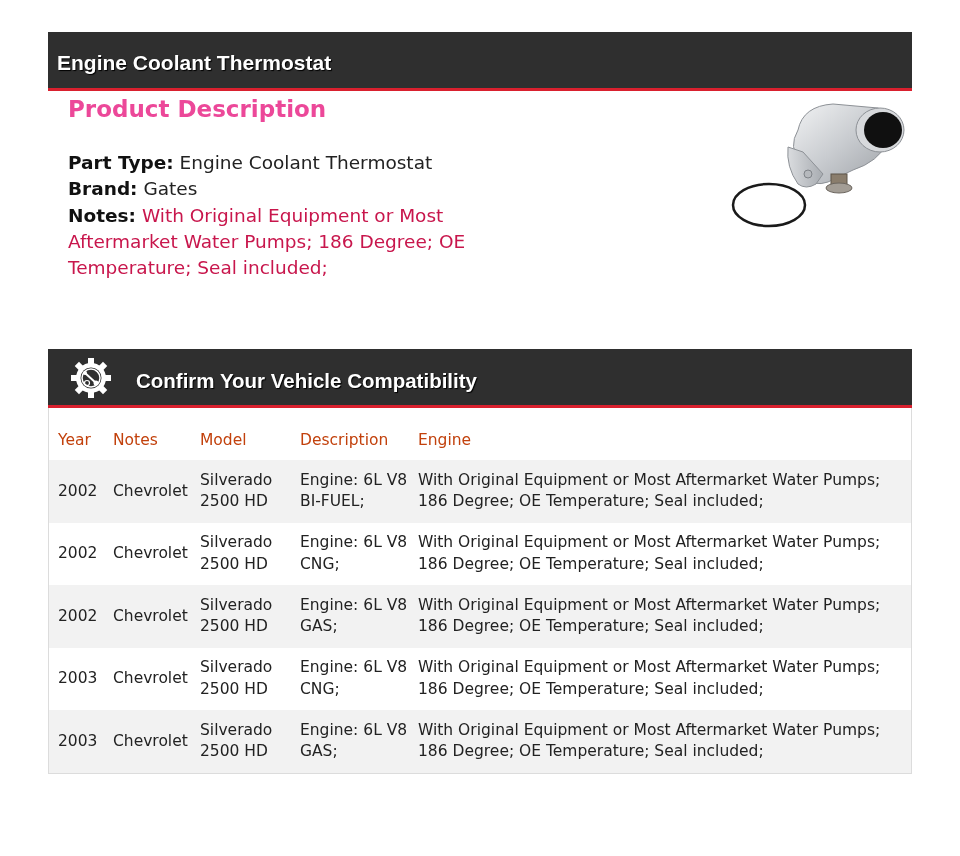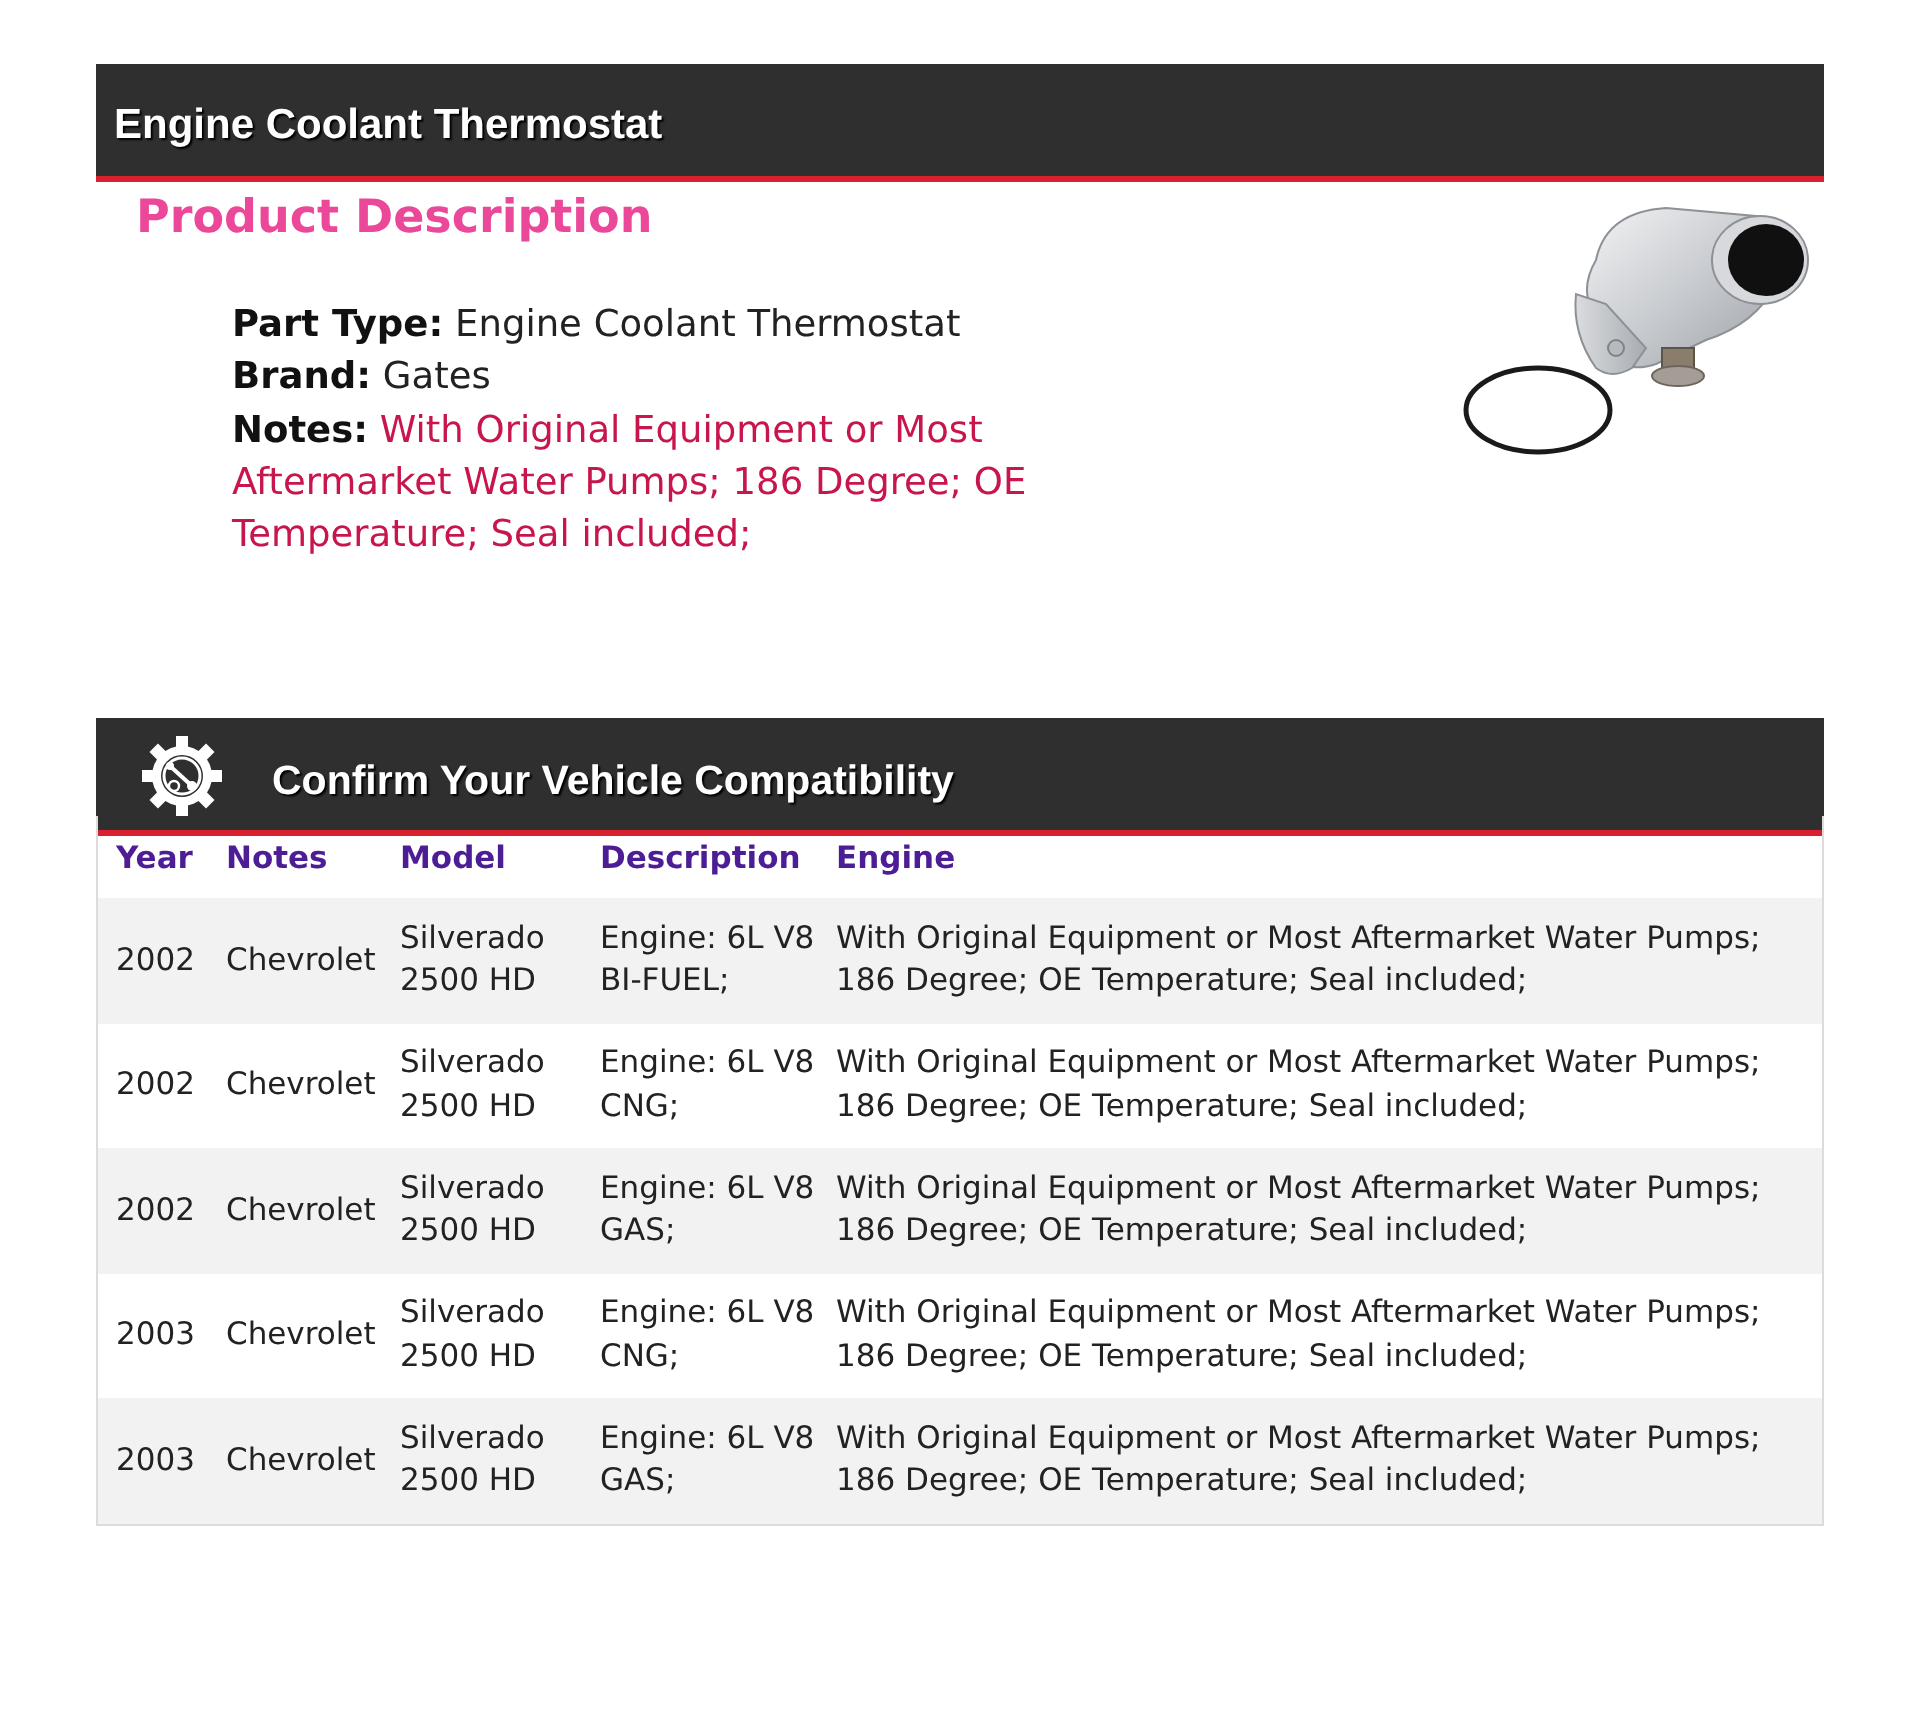--- a/index.html
+++ b/index.html
@@ -10,40 +10,40 @@
   }
   #title-bar { top: 32px; height: 59px; }
   #title-bar .title {
     position: absolute; left: 9px; top: 19px; color: #ffffff;
     font-family: "Liberation Sans", sans-serif; font-weight: bold; font-size: 21px;
     text-shadow: 1px 1px 1px #000;
   }
   .section-title {
     position: absolute; left: 68px; top: 96px; font-size: 23px; font-weight: bold; color: #ec4899;
   }
-  .desc { position: absolute; left: 68px; top: 150px; width: 400px; font-size: 18.5px; line-height: 26.3px; margin-left: 48px; }
+  .desc { position: absolute; left: 68px; top: 150px; width: 400px; font-size: 18.5px; line-height: 26.3px; }
   .desc .row { display: block; }
   .desc .lbl { font-weight: bold; color: #111; }
   .desc .val { color: #222; }
   .desc .notes { color: #c8164c; }
   .product-img { position: absolute; left: 728px; top: 92px; width: 185px; height: 140px; }
 
-  #compat-bar { top: 359px; height: 59px; }
+  #compat-bar { top: 349px; height: 59px; }
   #compat-bar .gear { position: absolute; left: 22px; top: 8px; width: 42px; height: 42px; }
   #compat-bar .title {
     position: absolute; left: 88px; top: 20px; color: #ffffff;
     font-family: "Liberation Sans", sans-serif; font-weight: bold; font-size: 20.5px;
     text-shadow: 1px 1px 1px #000;
   }
   .table-wrap {
     position: absolute; left: 48px; top: 408px; width: 864px;
     border: 1px solid #dcdcdc; border-top: none; box-sizing: border-box;
   }
   table { border-collapse: collapse; width: 100%; font-size: 15.5px; }
-  th { text-align: left; font-weight: bold; height: 41px; padding: 0 0 0 9px; color: #4c1d95; vertical-align: middle; }
+  th { text-align: left; font-weight: normal; height: 41px; padding: 11px 0 0 9px; color: #c2410c; vertical-align: middle; }
   td { padding: 0 0 0 9px; height: 62.5px; vertical-align: middle; line-height: 21.5px; color: #222; }
   tbody tr:nth-child(odd) { background: #f2f2f2; }
   tbody tr:nth-child(even) { background: #ffffff; }
   .c-year { width: 46px; }
   .c-make { width: 78px; }
   .c-model { width: 91px; }
   .c-app { width: 109px; }
 </style>
 </head>
 <body>

